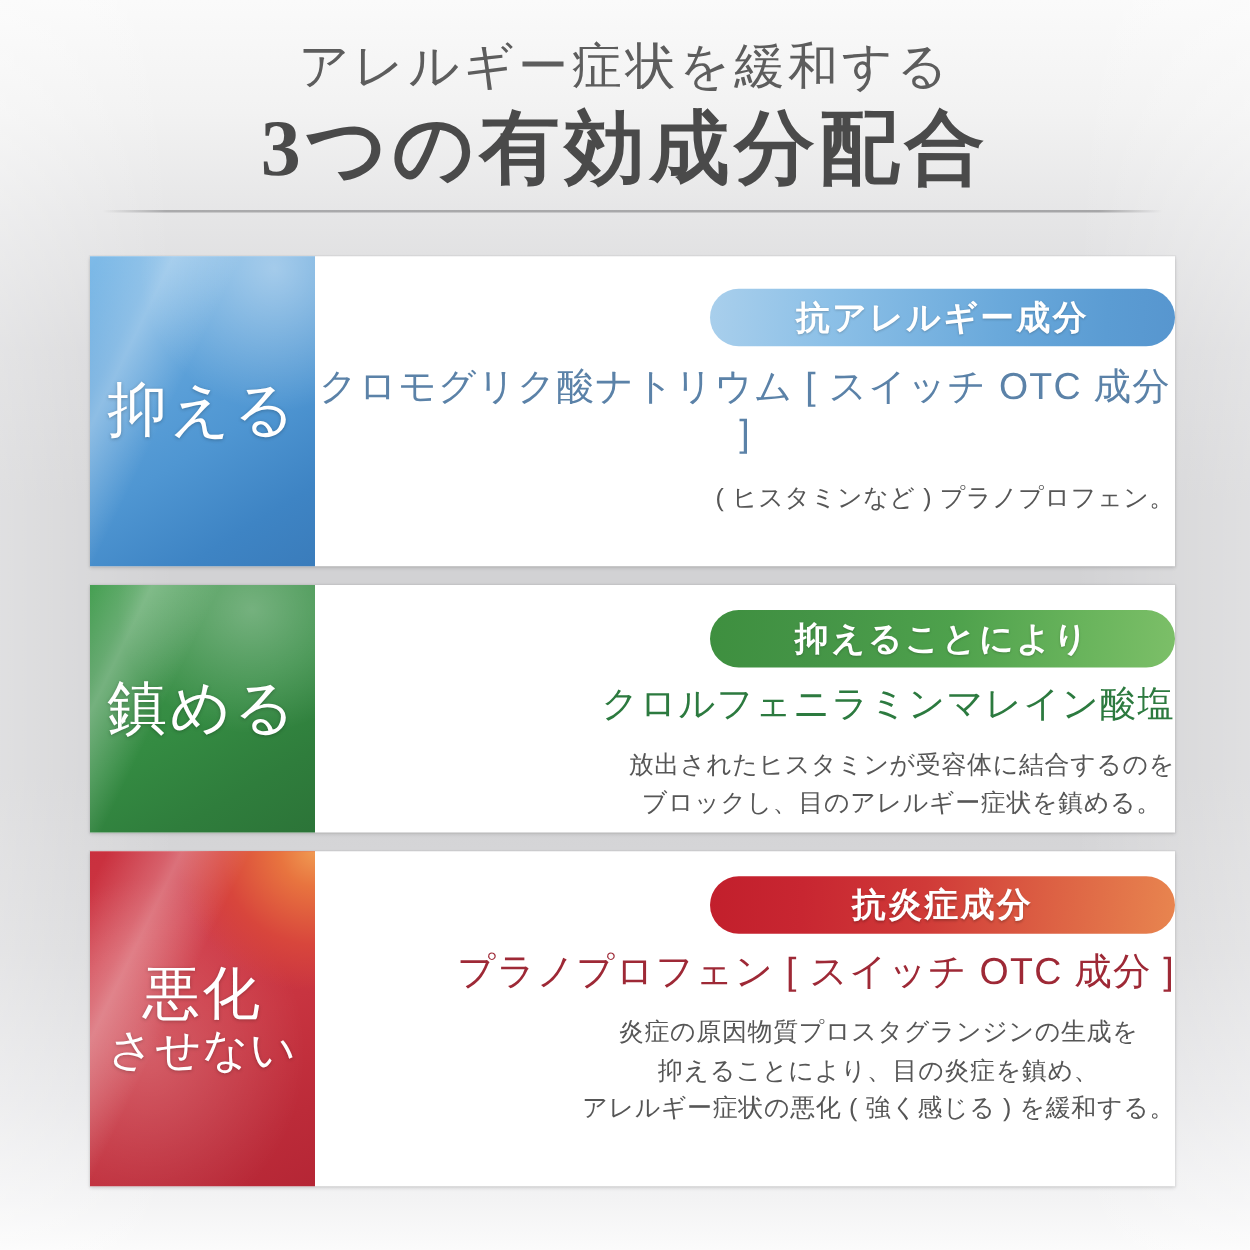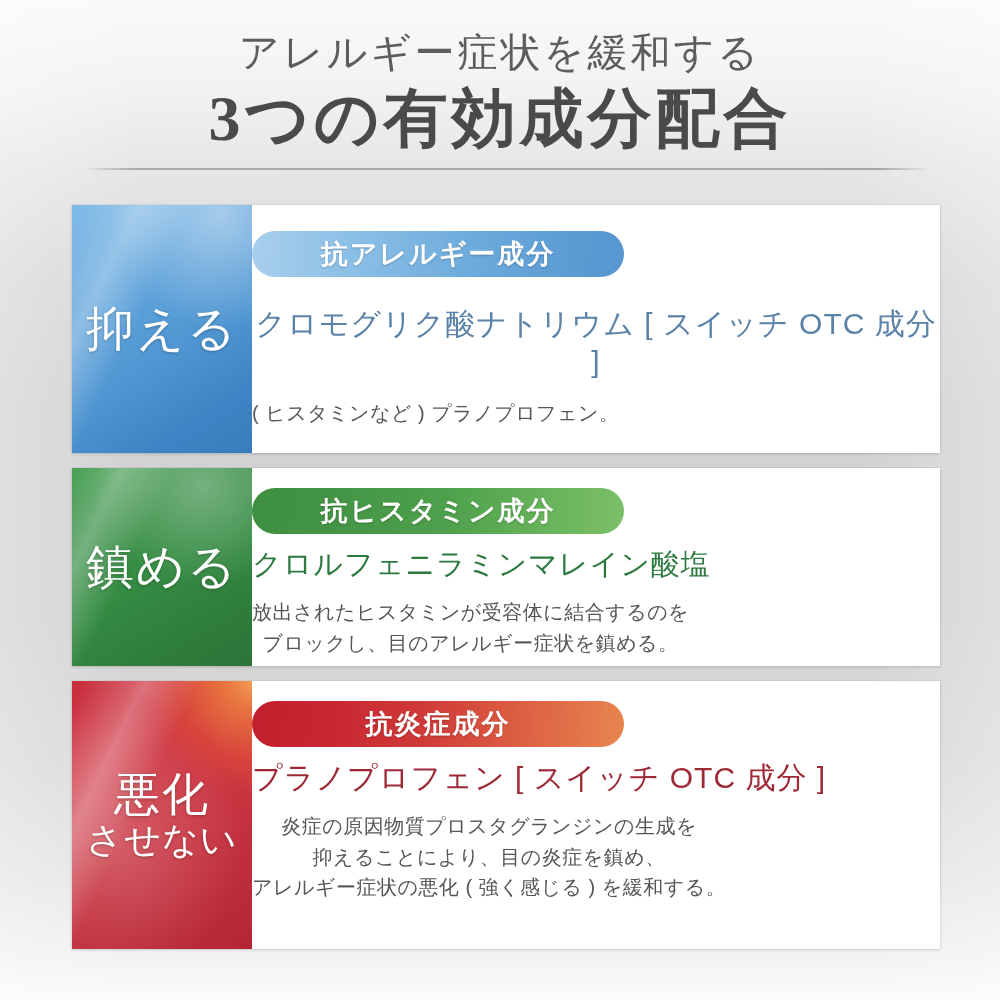--- a/index.html
+++ b/index.html
@@ -148,21 +148,21 @@
   .swatch-label.big   { font-size: 48px; font-weight: 400; }
   .swatch-label.stack-top { font-size: 46px; font-weight: 400; }
   .swatch-label.stack-bottom { font-size: 36px; font-weight: 400; margin-top: 2px; letter-spacing: 1px; }
 
   
   .body {
     flex: 1 1 auto;
     position: relative;
     display: flex;
     flex-direction: column;
-    align-items: flex-start;
+    align-items: flex-end;
     justify-content: flex-start;
     padding-top: 26px;
   }
   .card-2 .body { padding-top: 20px; }
   .card-3 .body { padding-top: 20px; }
 
   .badge {
     width: 372px;
     height: 46px;
     border-radius: 23px;
@@ -186,21 +186,21 @@
     background: linear-gradient(95deg, #c21f2c 0%, #c82631 20%, #d03a38 46%, #dd6244 74%, #e8854f 100%);
   }
 
   .ingredient {
     text-align: center;
     font-family: "Liberation Sans", "DejaVu Sans", sans-serif;
     font-size: 30px;
     font-weight: 400;
     line-height: 1.28;
     letter-spacing: 1px;
-    margin-top: 28px;
+    margin-top: 14px;
   }
   .ing-blue  { color: #5b82a8; }
   .ing-green { color: #2c7a3f; }
   .ing-red   { color: #9e2936; }
   .card-2 .ingredient { margin-top: 12px; font-size: 29px; }
   .card-3 .ingredient { margin-top: 12px; }
 
   .desc {
     text-align: center;
     font-family: "Liberation Sans", "DejaVu Sans", sans-serif;
@@ -240,21 +240,21 @@
         <span class="line">( ヒスタミンなど ) プラノプロフェン。</span>
       </div>
     </div>
   </div>
 
   <div class="card card-2">
     <div class="swatch swatch-green">
       <div class="swatch-label big">鎮める</div>
     </div>
     <div class="body">
-      <div class="badge badge-green">抗ヒスタミン成分</div>
+      <div class="badge badge-green">抑えることにより</div>
       <div class="ingredient ing-green">
         <span class="line">クロルフェニラミンマレイン酸塩</span>
       </div>
       <div class="desc">
         <span class="line">放出されたヒスタミンが受容体に結合するのを</span>
         <span class="line">ブロックし、目のアレルギー症状を鎮める。</span>
       </div>
     </div>
   </div>
 

